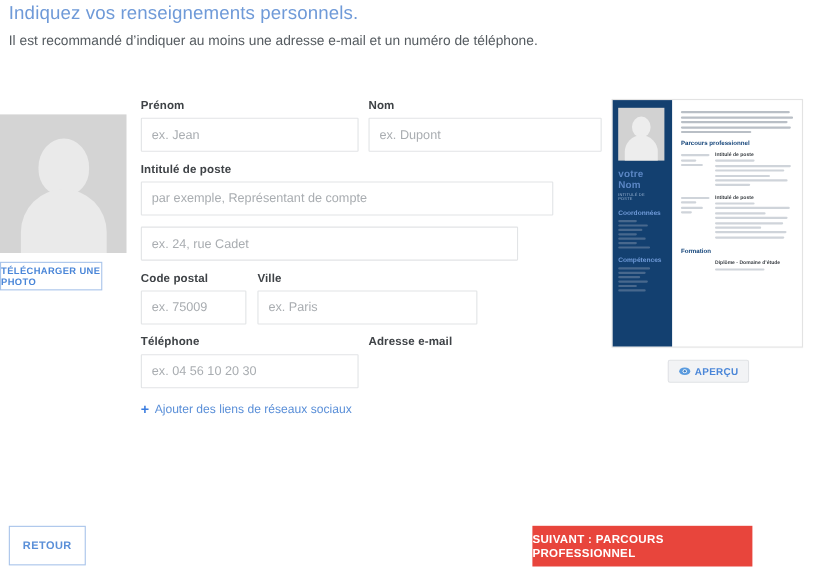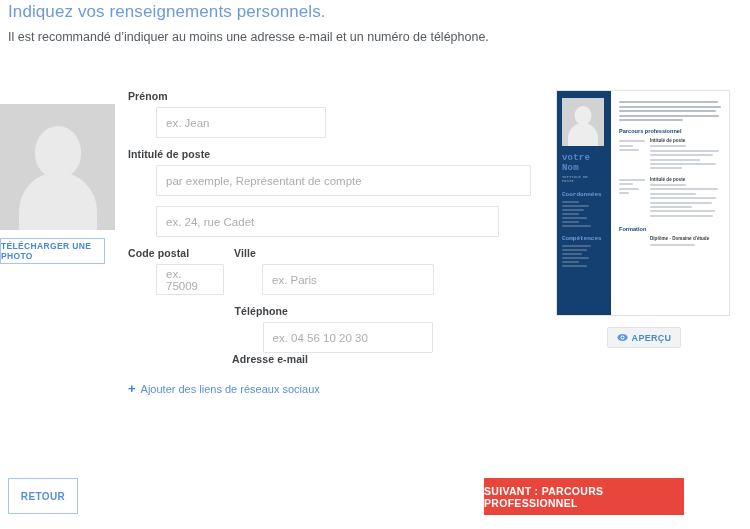--- a/index.html
+++ b/index.html
@@ -36,21 +36,21 @@
     width:46px;height:52px;border-radius:50% 50% 46% 46%;
     background:#eaeaea;
   }
   .avatar-body{
     position:absolute;left:50%;top:68px;transform:translateX(-50%);
     width:78px;height:72px;border-radius:44px 44px 0 0;
     background:#eaeaea;
   }
   .upload-btn{
     margin-top:8px;
-    width:105px;height:26px;
+    width:93px;height:26px;
     border:1px solid #a8c4ea;
     background:#ffffff;
     color:#4a86d8;
     font-size:8.5px;font-weight:700;letter-spacing:.35px;
     display:flex;align-items:center;justify-content:center;
     box-sizing:border-box;cursor:pointer;
   }
 
   
   .form{position:absolute;left:128px;top:90px;width:420px;}
@@ -58,43 +58,42 @@
     font-size:10.5px;font-weight:700;color:#3f4347;
     margin-bottom:5px;letter-spacing:.1px;
   }
   .input{
     height:31px;border:1px solid #e2e4e6;background:#fff;
     border-radius:1px;box-sizing:border-box;
     display:flex;align-items:center;
     padding:0 9px;
     font-size:11.5px;color:#a9adb1;
     cursor:text;
-    margin-left:28px;
   }
   .row{display:flex;}
-  .grp{margin-bottom:10px;align-items:center;}
+  .grp{margin-bottom:10px;}
   .add-social{
     margin-top:12px;
     font-size:11px;color:#5a8fd8;cursor:pointer;
     display:flex;align-items:center;gap:5px;
     width:max-content;
   }
   .plus{font-size:13px;font-weight:700;line-height:1;color:#3b7de0;}
 
   
   .cv-wrap{position:absolute;left:556px;top:90px;}
   .cv-card{
     width:174px;height:226px;background:#fff;
     border:1px solid #e3e3e3;
     display:flex;box-sizing:border-box;
     box-shadow:0 0 1px rgba(0,0,0,.06);
   }
   .cv-side{
     width:54px;background:#134070;flex:0 0 54px;
-    padding:6px 18px 0 5px;box-sizing:border-box;color:#fff;font-family:Liberation Mono, monospace;
+    padding:6px 18px 0 5px;box-sizing:border-box;color:#fff;
   }
   .cv-photo{
     width:42px;height:48px;background:#d2d2d2;margin:1px auto 0 auto;
     position:relative;overflow:hidden;
   }
   .cv-photo .h{position:absolute;left:50%;top:8px;transform:translateX(-50%);
     width:17px;height:19px;border-radius:50%;background:#ededed;}
   .cv-photo .b{position:absolute;left:50%;top:25px;transform:translateX(-50%);
     width:30px;height:28px;border-radius:16px 16px 0 0;background:#ededed;}
   .cv-name{font-size:9px;font-weight:700;color:#5b86c4;margin-top:7px;letter-spacing:.2px;}
@@ -155,20 +154,24 @@
   <div class="upload-btn">TÉLÉCHARGER UNE PHOTO</div>
 </div>
 
 <div class="form">
 
   <div class="row grp">
     <div style="width:198px;margin-right:9px;">
       <div class="field-label">Prénom</div>
       <div class="input">ex. Jean</div>
     </div>
+    <div style="width:212px;">
+      <div class="field-label">Nom</div>
+      <div class="input">ex. Dupont</div>
+    </div>
   </div>
 
   <div class="grp">
     <div class="field-label">Intitulé de poste</div>
     <div class="input" style="width:375px;">par exemple, Représentant de compte</div>
   </div>
 
   <div class="grp">
     <div class="input" style="width:343px;">ex. 24, rue Cadet</div>
   </div>
@@ -177,21 +180,21 @@
     <div style="width:96px;margin-right:10px;">
       <div class="field-label">Code postal</div>
       <div class="input">ex. 75009</div>
     </div>
     <div style="width:200px;">
       <div class="field-label">Ville</div>
       <div class="input">ex. Paris</div>
     </div>
   </div>
 
-  <div class="row grp" style="margin-top:8px;flex-direction:column;">
+  <div class="row grp" style="margin-top:8px;">
     <div style="width:198px;margin-right:9px;">
       <div class="field-label">Téléphone</div>
       <div class="input">ex. 04 56 10 20 30</div>
     </div>
     <div style="width:212px;">
       <div class="field-label">Adresse e-mail</div>
     </div>
   </div>
 
   <div class="add-social">

